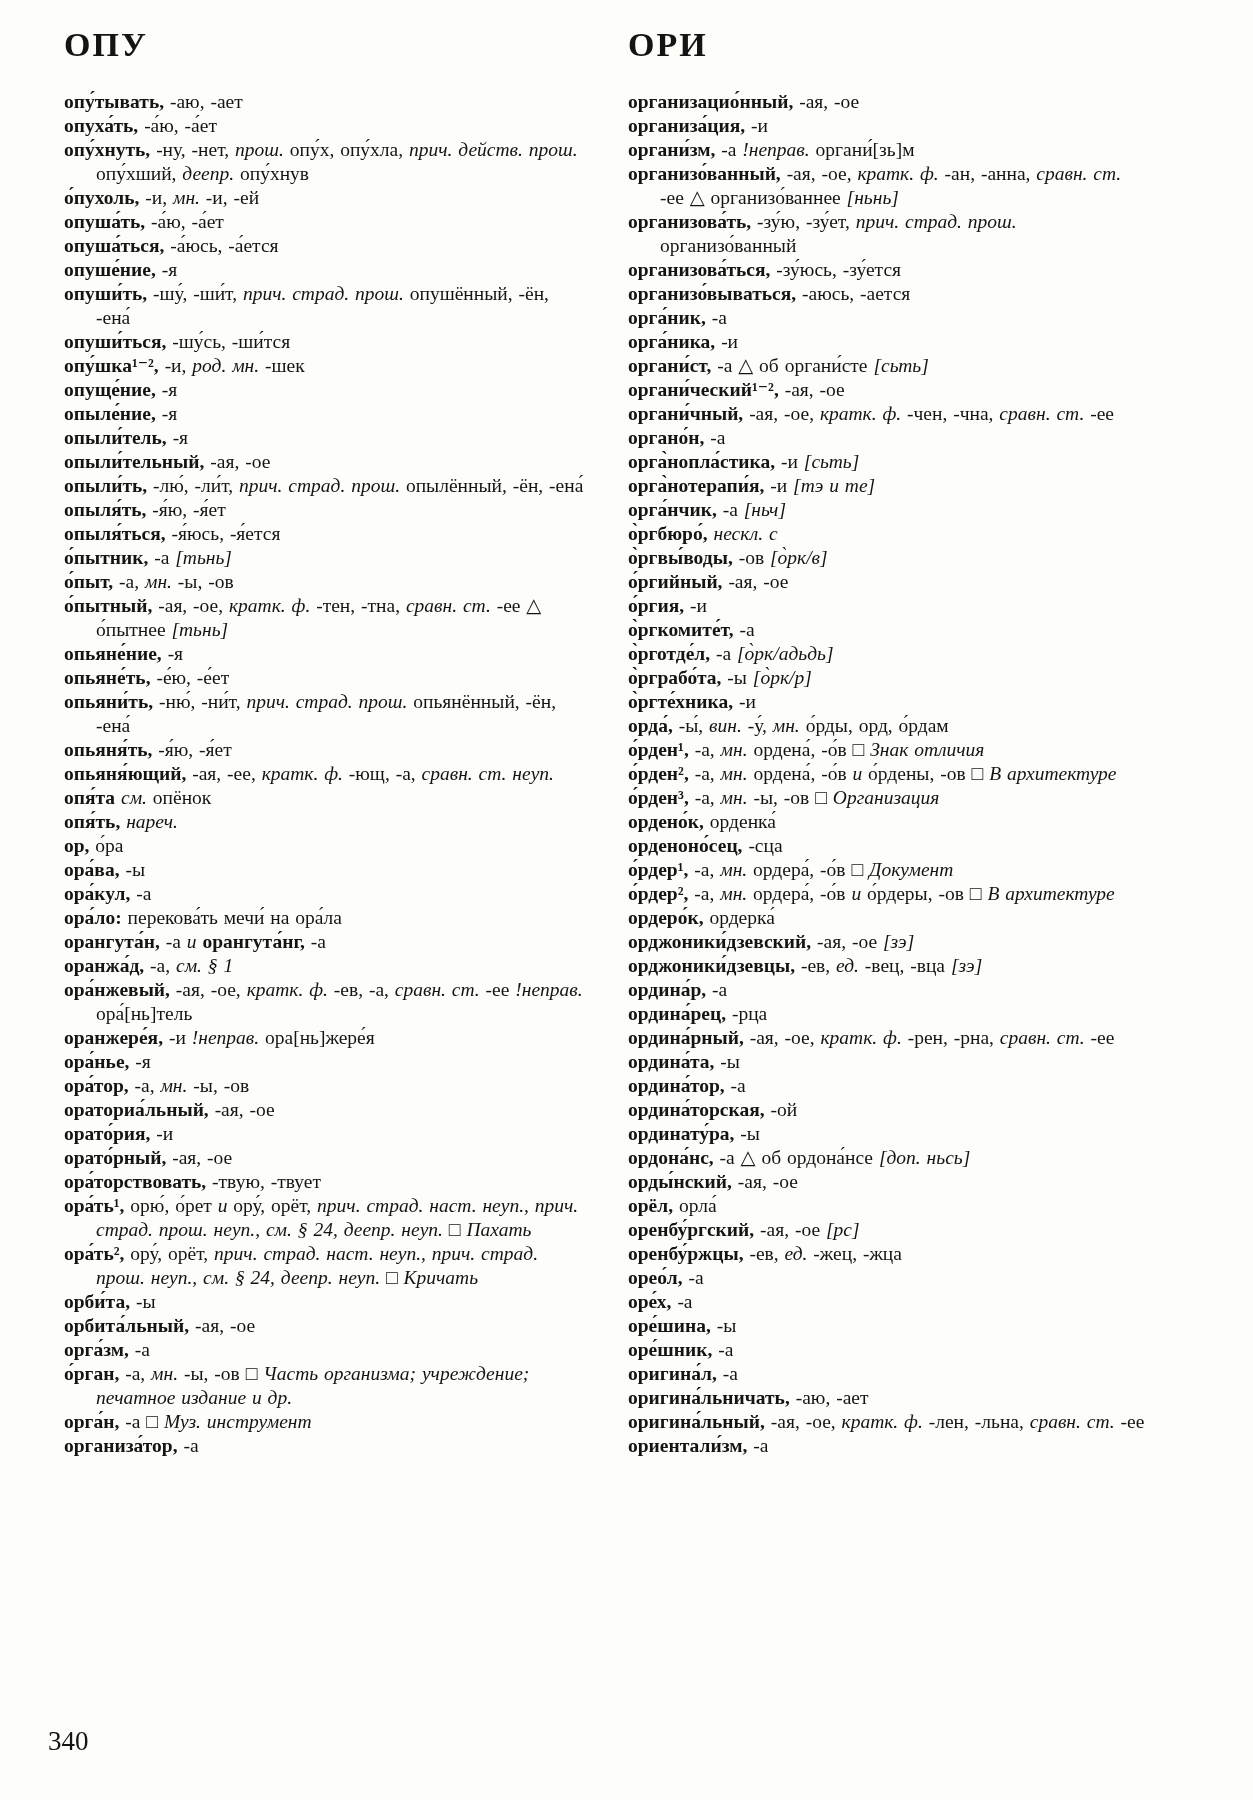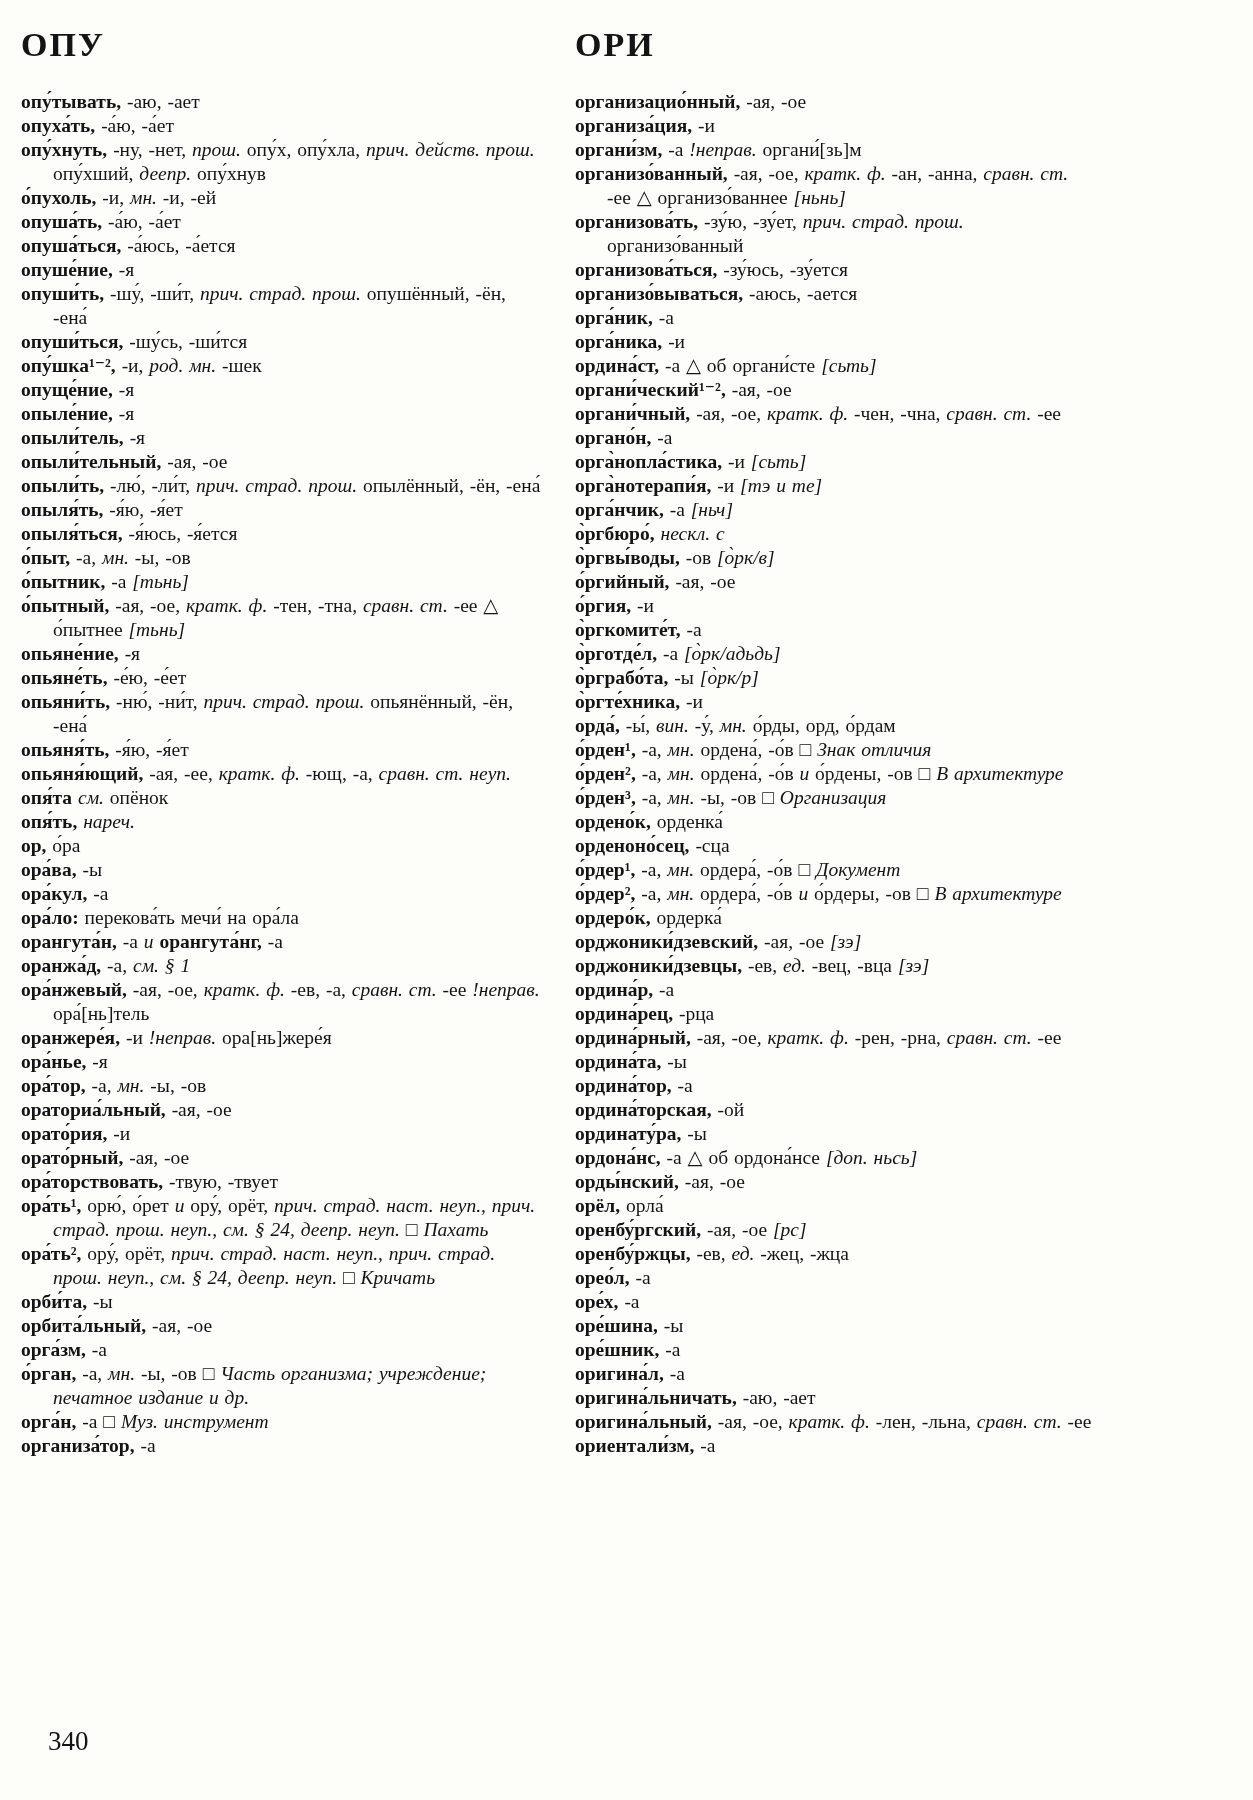--- a/index.html
+++ b/index.html
@@ -8,22 +8,22 @@
     width:1253px;height:1800px;
     margin:0 auto;
     background:#fdfdfa;
     color:#141414;
     font-family:"Liberation Serif","DejaVu Serif",serif;
     overflow:hidden;
     box-sizing:border-box;
   }
   .columns{
     display:flex;
-    padding:26px 0 0 21px;
-    gap:32px;
+    padding:26px 0 0 64px;
+    gap:42px;
   }
   .col{width:522px;flex:0 0 auto;}
   .col-header{
     font-weight:bold;
     font-size:34px;
     letter-spacing:2px;
     margin:0 0 26px 0;
   }
   .entries{}
   .entry{
@@ -62,22 +62,22 @@
           <p class="entry"><span class="run-b">опуши́ть,</span><span class="run-r"> -шу́, -ши́т, </span><span class="run-i">прич. страд. прош.</span><span class="run-r"> опушённый, -ён, -ена́</span></p>
           <p class="entry"><span class="run-b">опуши́ться,</span><span class="run-r"> -шу́сь, -ши́тся</span></p>
           <p class="entry"><span class="run-b">опу́шка¹⁻²,</span><span class="run-r"> -и, </span><span class="run-i">род. мн.</span><span class="run-r"> -шек</span></p>
           <p class="entry"><span class="run-b">опуще́ние,</span><span class="run-r"> -я</span></p>
           <p class="entry"><span class="run-b">опыле́ние,</span><span class="run-r"> -я</span></p>
           <p class="entry"><span class="run-b">опыли́тель,</span><span class="run-r"> -я</span></p>
           <p class="entry"><span class="run-b">опыли́тельный,</span><span class="run-r"> -ая, -ое</span></p>
           <p class="entry"><span class="run-b">опыли́ть,</span><span class="run-r"> -лю́, -ли́т, </span><span class="run-i">прич. страд. прош.</span><span class="run-r"> опылённый, -ён, -ена́</span></p>
           <p class="entry"><span class="run-b">опыля́ть,</span><span class="run-r"> -я́ю, -я́ет</span></p>
           <p class="entry"><span class="run-b">опыля́ться,</span><span class="run-r"> -я́юсь, -я́ется</span></p>
+          <p class="entry"><span class="run-b">о́пытник,</span><span class="run-r"> -а </span><span class="run-i">[тьнь]</span></p>
           <p class="entry"><span class="run-b">о́пыт,</span><span class="run-r"> -а, </span><span class="run-i">мн.</span><span class="run-r"> -ы, -ов</span></p>
-          <p class="entry"><span class="run-b">о́пытник,</span><span class="run-r"> -а </span><span class="run-i">[тьнь]</span></p>
           <p class="entry"><span class="run-b">о́пытный,</span><span class="run-r"> -ая, -ое, </span><span class="run-i">кратк. ф.</span><span class="run-r"> -тен, -тна, </span><span class="run-i">сравн. ст.</span><span class="run-r"> -ее △ о́пытнее </span><span class="run-i">[тьнь]</span></p>
           <p class="entry"><span class="run-b">опьяне́ние,</span><span class="run-r"> -я</span></p>
           <p class="entry"><span class="run-b">опьяне́ть,</span><span class="run-r"> -е́ю, -е́ет</span></p>
           <p class="entry"><span class="run-b">опьяни́ть,</span><span class="run-r"> -ню́, -ни́т, </span><span class="run-i">прич. страд. прош.</span><span class="run-r"> опьянённый, -ён, -ена́</span></p>
           <p class="entry"><span class="run-b">опьяня́ть,</span><span class="run-r"> -я́ю, -я́ет</span></p>
           <p class="entry"><span class="run-b">опьяня́ющий,</span><span class="run-r"> -ая, -ее, </span><span class="run-i">кратк. ф.</span><span class="run-r"> -ющ, -а, </span><span class="run-i">сравн. ст. неуп.</span></p>
           <p class="entry"><span class="run-b">опя́та</span><span class="run-r"> </span><span class="run-i">см.</span><span class="run-r"> опёнок</span></p>
           <p class="entry"><span class="run-b">опя́ть,</span><span class="run-r"> </span><span class="run-i">нареч.</span></p>
           <p class="entry"><span class="run-b">ор,</span><span class="run-r"> о́ра</span></p>
           <p class="entry"><span class="run-b">ора́ва,</span><span class="run-r"> -ы</span></p>
@@ -108,21 +108,21 @@
       <div class="entries">
           <p class="entry"><span class="run-b">организацио́нный,</span><span class="run-r"> -ая, -ое</span></p>
           <p class="entry"><span class="run-b">организа́ция,</span><span class="run-r"> -и</span></p>
           <p class="entry"><span class="run-b">органи́зм,</span><span class="run-r"> -а </span><span class="run-i">!неправ.</span><span class="run-r"> органи́[зь]м</span></p>
           <p class="entry"><span class="run-b">организо́ванный,</span><span class="run-r"> -ая, -ое, </span><span class="run-i">кратк. ф.</span><span class="run-r"> -ан, -анна, </span><span class="run-i">сравн. ст.</span><span class="run-r"> -ее △ организо́ваннее </span><span class="run-i">[ньнь]</span></p>
           <p class="entry"><span class="run-b">организова́ть,</span><span class="run-r"> -зу́ю, -зу́ет, </span><span class="run-i">прич. страд. прош.</span><span class="run-r"> организо́ванный</span></p>
           <p class="entry"><span class="run-b">организова́ться,</span><span class="run-r"> -зу́юсь, -зу́ется</span></p>
           <p class="entry"><span class="run-b">организо́вываться,</span><span class="run-r"> -аюсь, -ается</span></p>
           <p class="entry"><span class="run-b">орга́ник,</span><span class="run-r"> -а</span></p>
           <p class="entry"><span class="run-b">орга́ника,</span><span class="run-r"> -и</span></p>
-          <p class="entry"><span class="run-b">ордина́ст,</span><span class="run-r"> -а △ об органи́сте </span><span class="run-i">[сьть]</span></p>
+          <p class="entry"><span class="run-b">органи́ст,</span><span class="run-r"> -а △ об органи́сте </span><span class="run-i">[сьть]</span></p>
           <p class="entry"><span class="run-b">органи́ческий¹⁻²,</span><span class="run-r"> -ая, -ое</span></p>
           <p class="entry"><span class="run-b">органи́чный,</span><span class="run-r"> -ая, -ое, </span><span class="run-i">кратк. ф.</span><span class="run-r"> -чен, -чна, </span><span class="run-i">сравн. ст.</span><span class="run-r"> -ее</span></p>
           <p class="entry"><span class="run-b">органо́н,</span><span class="run-r"> -а</span></p>
           <p class="entry"><span class="run-b">орга̀нопла́стика,</span><span class="run-r"> -и </span><span class="run-i">[сьть]</span></p>
           <p class="entry"><span class="run-b">орга̀нотерапи́я,</span><span class="run-r"> -и </span><span class="run-i">[тэ и те]</span></p>
           <p class="entry"><span class="run-b">орга́нчик,</span><span class="run-r"> -а </span><span class="run-i">[ньч]</span></p>
           <p class="entry"><span class="run-b">о̀ргбюро́,</span><span class="run-r"> </span><span class="run-i">нескл. с</span></p>
           <p class="entry"><span class="run-b">о̀ргвы́воды,</span><span class="run-r"> -ов </span><span class="run-i">[о̀рк/в]</span></p>
           <p class="entry"><span class="run-b">о́ргийный,</span><span class="run-r"> -ая, -ое</span></p>
           <p class="entry"><span class="run-b">о́ргия,</span><span class="run-r"> -и</span></p>

